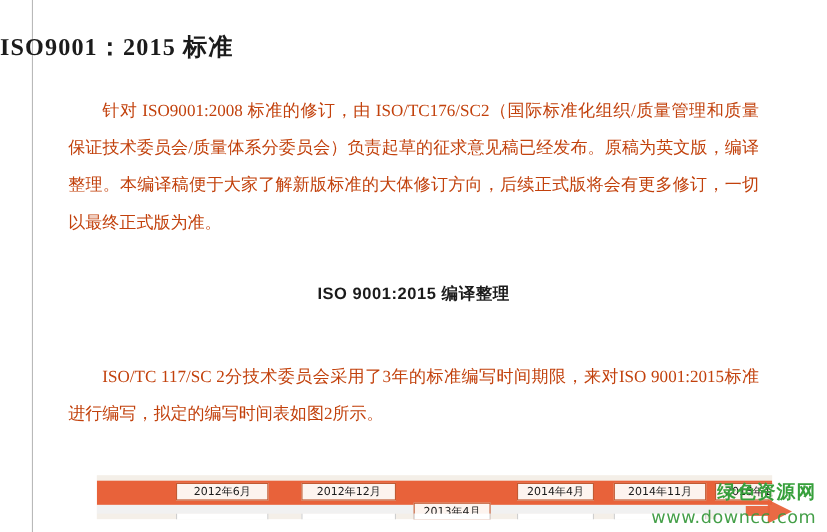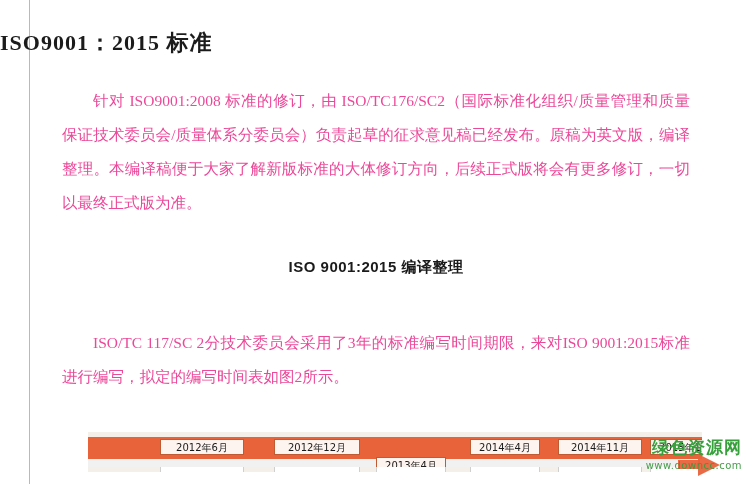--- a/index.html
+++ b/index.html
@@ -61,21 +61,21 @@
     color: #1b1b1b;
     letter-spacing: 1px;
     font-family: "Liberation Serif", serif;
   }
   .para {
     position: absolute;
     left: 62px;
     width: 628px;
     font-size: 15.5px;
     line-height: 34px;
-    color: #ec4899;
+    color: #c2410c;
     text-align: justify;
     text-indent: 2em;
     font-family: "Liberation Serif", serif;
   }
   #para-1 { top: 84px; }
   #para-2 { top: 326px; }
   .sub-title {
     position: absolute;
     left: 0;
     right: 0;
@@ -160,21 +160,21 @@
     font-weight: bold;
     color: #37a03c;
     font-family: "DejaVu Sans", sans-serif;
     letter-spacing: 1px;
     white-space: nowrap;
   }
   .wm-url {
     position: absolute;
     right: 4px;
     top: 24px;
-    font-size: 10px;
+    font-size: 16px;
     color: #3a9a3f;
     font-family: "DejaVu Sans", sans-serif;
     letter-spacing: 0.5px;
     white-space: nowrap;
     opacity: 0.95;
   }
   .wm-arrow {
     position: absolute;
     right: 26px;
     top: 18px;

